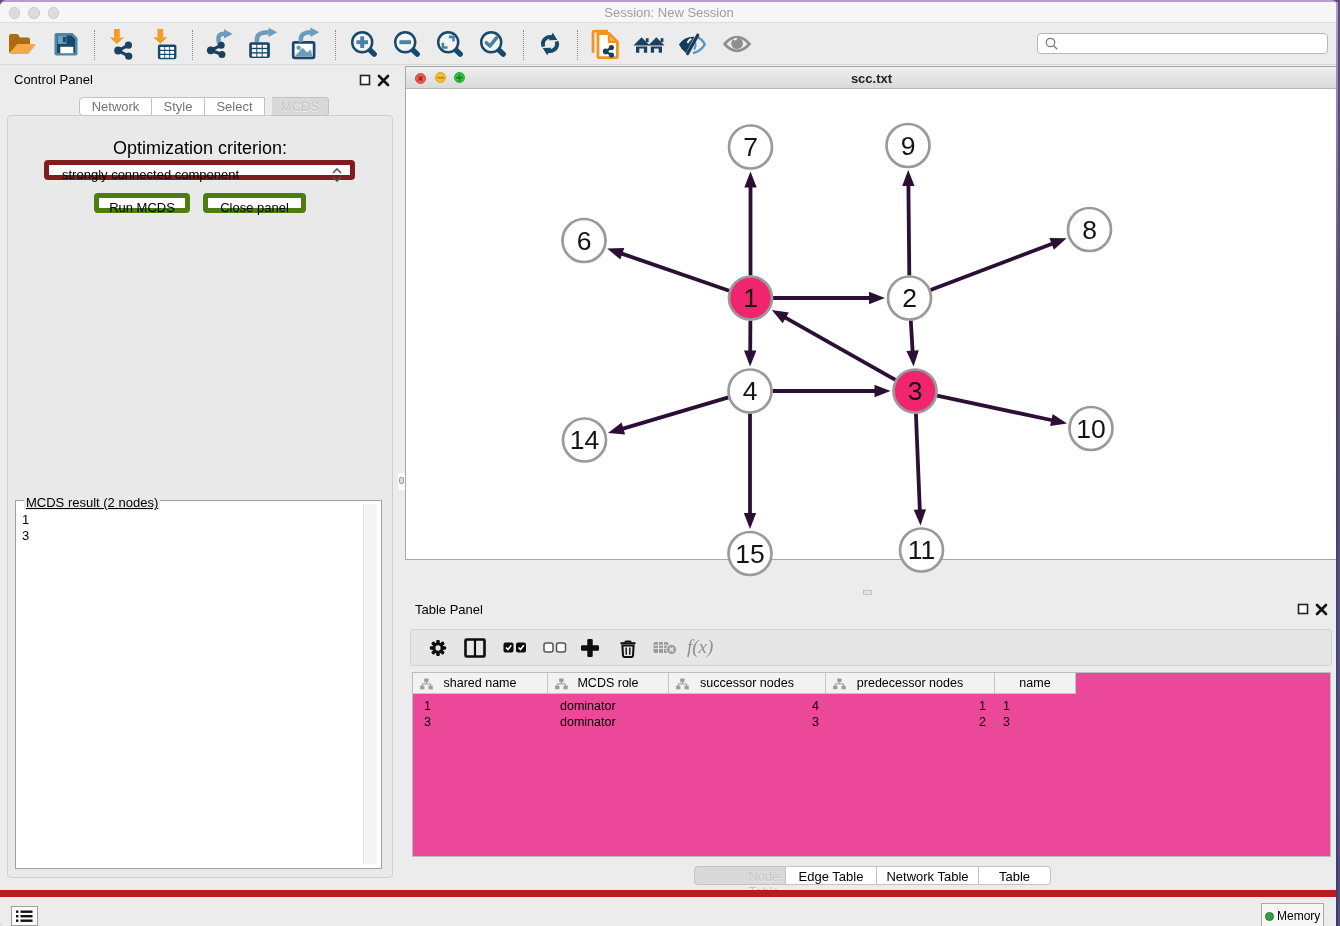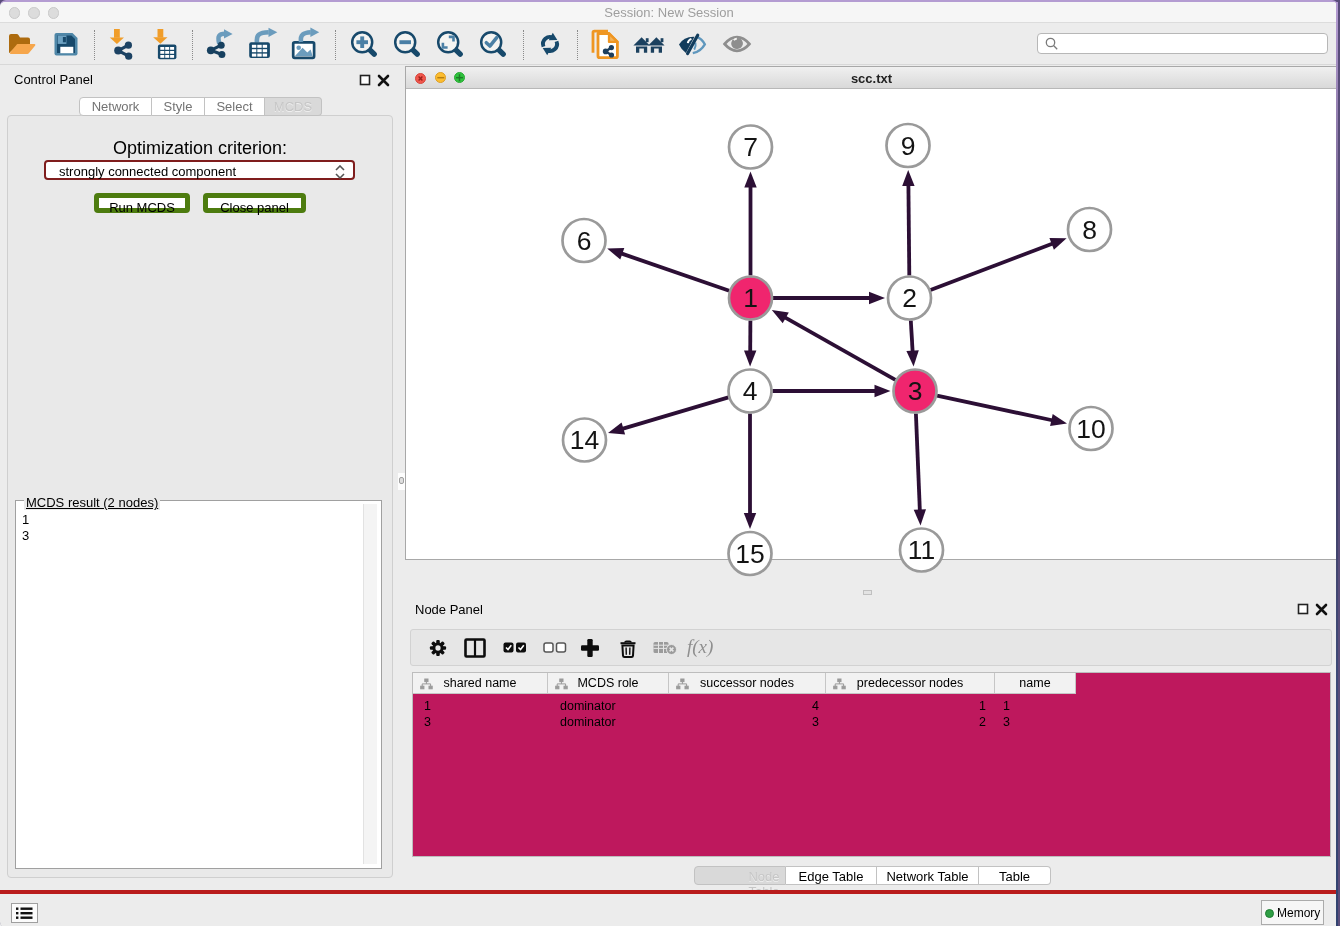--- a/index.html
+++ b/index.html
@@ -31,21 +31,21 @@
 #cp-panel { position:absolute; left:7px; top:113px; width:386px; height:763px;
   background:#e9e9e9; border:1px solid #cfcfcf; border-radius:4px; }
 .tabbar { position:absolute; display:flex; }
 .tab { font-size:13px; font-weight:normal; text-align:center; background:#fff; border:1px solid #c2c2c2;
   border-left:none; padding-top:1px; height:19px; color:#737373; }
 .tab.first { border-left:1px solid #c2c2c2; border-radius:4px 0 0 4px; }
 .tab.last  { border-radius:0 4px 4px 0; }
 .tab.dis { background:#d9d9d9; color:#c6c6c6; text-shadow:0 1px 0 #efefef; }
 #opt-label { position:absolute; left:0; top:136px; width:400px; text-align:center; font-size:18px; }
 #dropdown { position:absolute; left:44px; top:158px; width:311px; height:20px; background:#fff;
-  border:2px solid #7f1d1d; border-radius:4px; font-size:13px; padding:2px 0 0 13px; }
+  border:5px solid #7f1d1d; border-radius:4px; font-size:13px; padding:2px 0 0 13px; }
 .btn { position:absolute; height:20px; background:#fff; border:5px solid #4d7c0f;
   border-radius:4px; font-size:13px; text-align:center; padding-top:2px; }
 #mcds-box { position:absolute; left:15px; top:498px; width:367px; height:369px;
   border:1px solid #a0a0a0; background:#fff; }
 #mcds-legend { position:absolute; left:24px; top:493px; background:#e9e9e9; padding:0 2px;
   font-size:13px;text-decoration:underline; }
 #mcds-items { position:absolute; left:22px; top:510px; font-size:13px; line-height:16px; }
 #mcds-scroll { position:absolute; right:4px; top:3px; width:14px; height:360px; background:#f4f4f4;
   border-left:1px solid #e2e2e2; }
 
@@ -55,33 +55,33 @@
 #nw-titlebar { position:absolute; left:0; top:0; width:100%; height:22px;
   background:linear-gradient(#f0f0f0,#d9d9d9); border-bottom:1px solid #b8b8b8; }
 #nw-title { position:absolute; width:100%; text-align:center; top:4px; font-size:13px;
   font-weight:bold; color:#222; }
 .tl { position:absolute; width:11px; height:11px; border-radius:50%; }
 
 
 #tp-title { position:absolute; left:415px; top:600px; font-size:13px; color:#000; }
 #tp-toolbar { position:absolute; left:410px; top:627px; width:922px; height:37px;
   background:#e6e6e6; border:1px solid #d2d2d2; border-radius:3px; }
-#table { position:absolute; left:412px; top:670px; width:919px; height:185px; background:#be185d;
+#table { position:absolute; left:412px; top:670px; width:919px; height:185px; background:#ec4899;
   border:1px solid #bdbdbd; }
 .th { position:absolute; top:0; height:21px; background:#f2f2f2; border-right:1px solid #c6c6c6;
   border-bottom:1px solid #c6c6c6; font-size:12.5px; text-align:center; padding-top:3px; }
 .td { position:absolute; font-size:12.5px; }
 .hic { position:absolute; left:7px; top:5px; width:13px; height:12px; }
 .bot-tabs { position:absolute; left:694px; top:864px; display:flex; }
 .btab { font-size:13px; text-align:center; background:#fff;
   border:1px solid #c2c2c2; border-left:none; height:19px; padding-top:2px; }
 
 
 #statusbar { position:absolute; left:0; top:888px; width:100%; height:36px; background:#ececec;
-  border-top:4px solid #b91c1c; }
+  border-top:7px solid #b91c1c; }
 #sb-listbtn { position:absolute; left:11px; top:9px; width:27px; height:20px; background:#fbfbfb;
   border:1px solid #9f9f9f; }
 #sb-mem { position:absolute; left:1261px; top:6px; width:63px; height:25px; background:#f6f6f6;
   border:1px solid #ababab; font-size:12px; text-align:center; padding-top:5px; }
 
 
 #edge-right { position:absolute; right:0; top:0; width:2px; height:926px;
   background:linear-gradient(#b49cd2,#4a3f63 40%,#3c4a78 75%,#31426f); }
 </style>
 </head>
@@ -281,21 +281,21 @@
   <div id="cp-title">Control Panel</div>
   <svg class="abs" style="left:359px; top:72px;" width="32" height="14" viewBox="0 0 32 14">
     <rect x="1.5" y="1.5" width="9" height="9" fill="#fff" stroke="#222" stroke-width="1.6"></rect>
     <path d="M20 2 L29 11 M29 2 L20 11" stroke="#111" stroke-width="2.6" stroke-linecap="round"></path>
   </svg>
   <div id="cp-panel"></div>
   <div class="tabbar" style="left:79px; top:95px;">
     <div class="tab first" style="width:73px;">Network</div>
     <div class="tab" style="width:53px;">Style</div>
     <div class="tab" style="width:60px;">Select</div>
-    <div class="tab last dis" style="width:57px;">MCDS</div>
+    <div class="tab last dis" style="width:57px;margin-left:7px;">MCDS</div>
   </div>
   <div id="opt-label">Optimization criterion:</div>
   <div id="dropdown">strongly connected component
     <svg width="10" height="14" viewBox="0 0 10 14" style="position:absolute;right:8px;top:3px;">
       <path d="M1 5 L5 1 L9 5" fill="none" stroke="#555" stroke-width="1.6"></path>
       <path d="M1 9 L5 13 L9 9" fill="none" stroke="#555" stroke-width="1.6"></path>
     </svg>
   </div>
   <div class="btn" style="left:94px; top:191px; width:96px;">Run MCDS</div>
   <div class="btn" style="left:203px; top:191px; width:103px;">Close panel</div>
@@ -373,21 +373,21 @@
         <text x="683.5" y="149.5">8</text>
         <text x="502" y="65.5">9</text>
         <text x="685" y="348.5">10</text>
         <text x="515.5" y="470">11</text>
         <text x="178.5" y="360">14</text>
         <text x="344" y="473.5">15</text>
       </g>
     </svg>
   </div>
 
-  <div id="tp-title">Node Panel</div>
+  <div id="tp-title">Table Panel</div>
   <svg class="abs" style="left:1297px; top:601px;" width="32" height="14" viewBox="0 0 32 14">
     <rect x="1.5" y="1.5" width="9" height="9" fill="#fff" stroke="#222" stroke-width="1.6"></rect>
     <path d="M20 2 L29 11 M29 2 L20 11" stroke="#111" stroke-width="2.6" stroke-linecap="round"></path>
   </svg>
   <div id="tp-toolbar">
 
     <svg class="abs" style="left:17px; top:8px;" width="20" height="20" viewBox="0 0 20 20">
       <g transform="translate(10,10) scale(0.88)" fill="#0d0d0d">
         <g>
           <rect x="-2" y="-9.2" width="4" height="18.4" rx="1.2"></rect>

